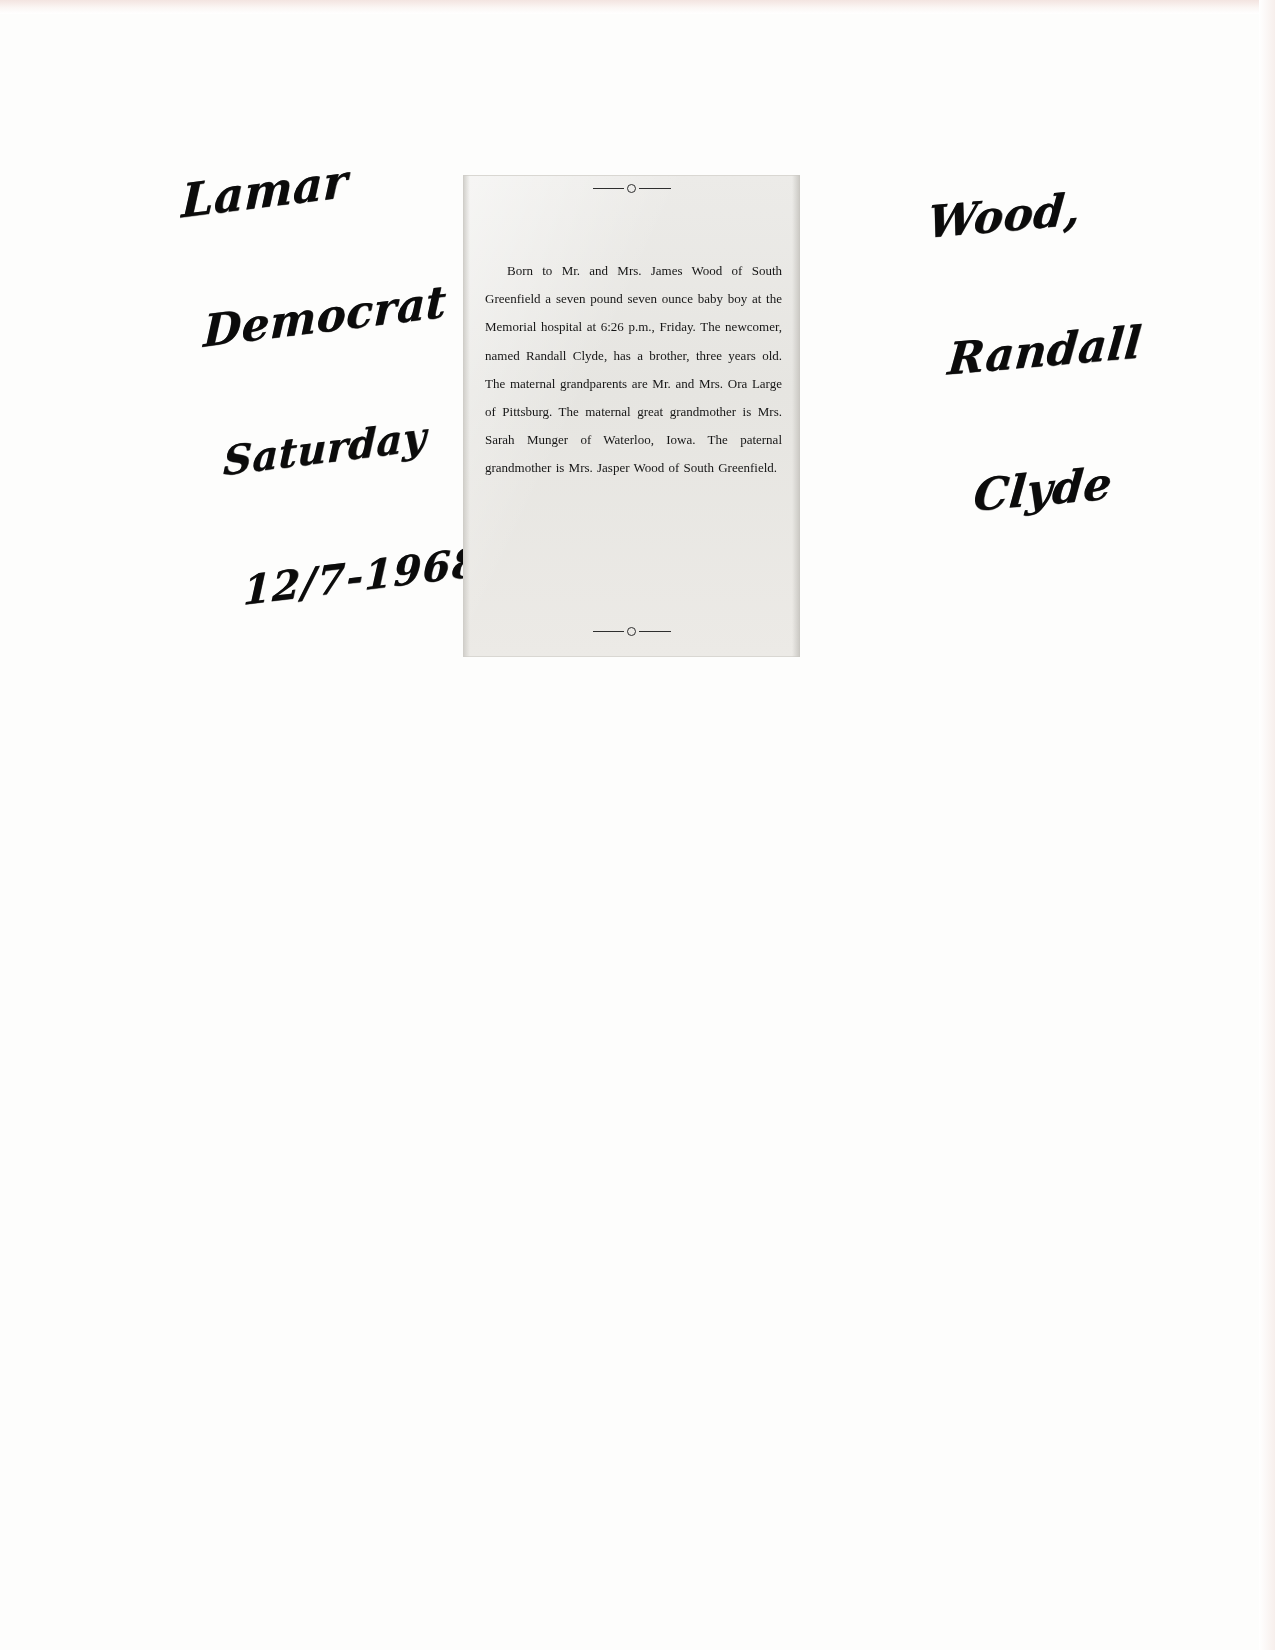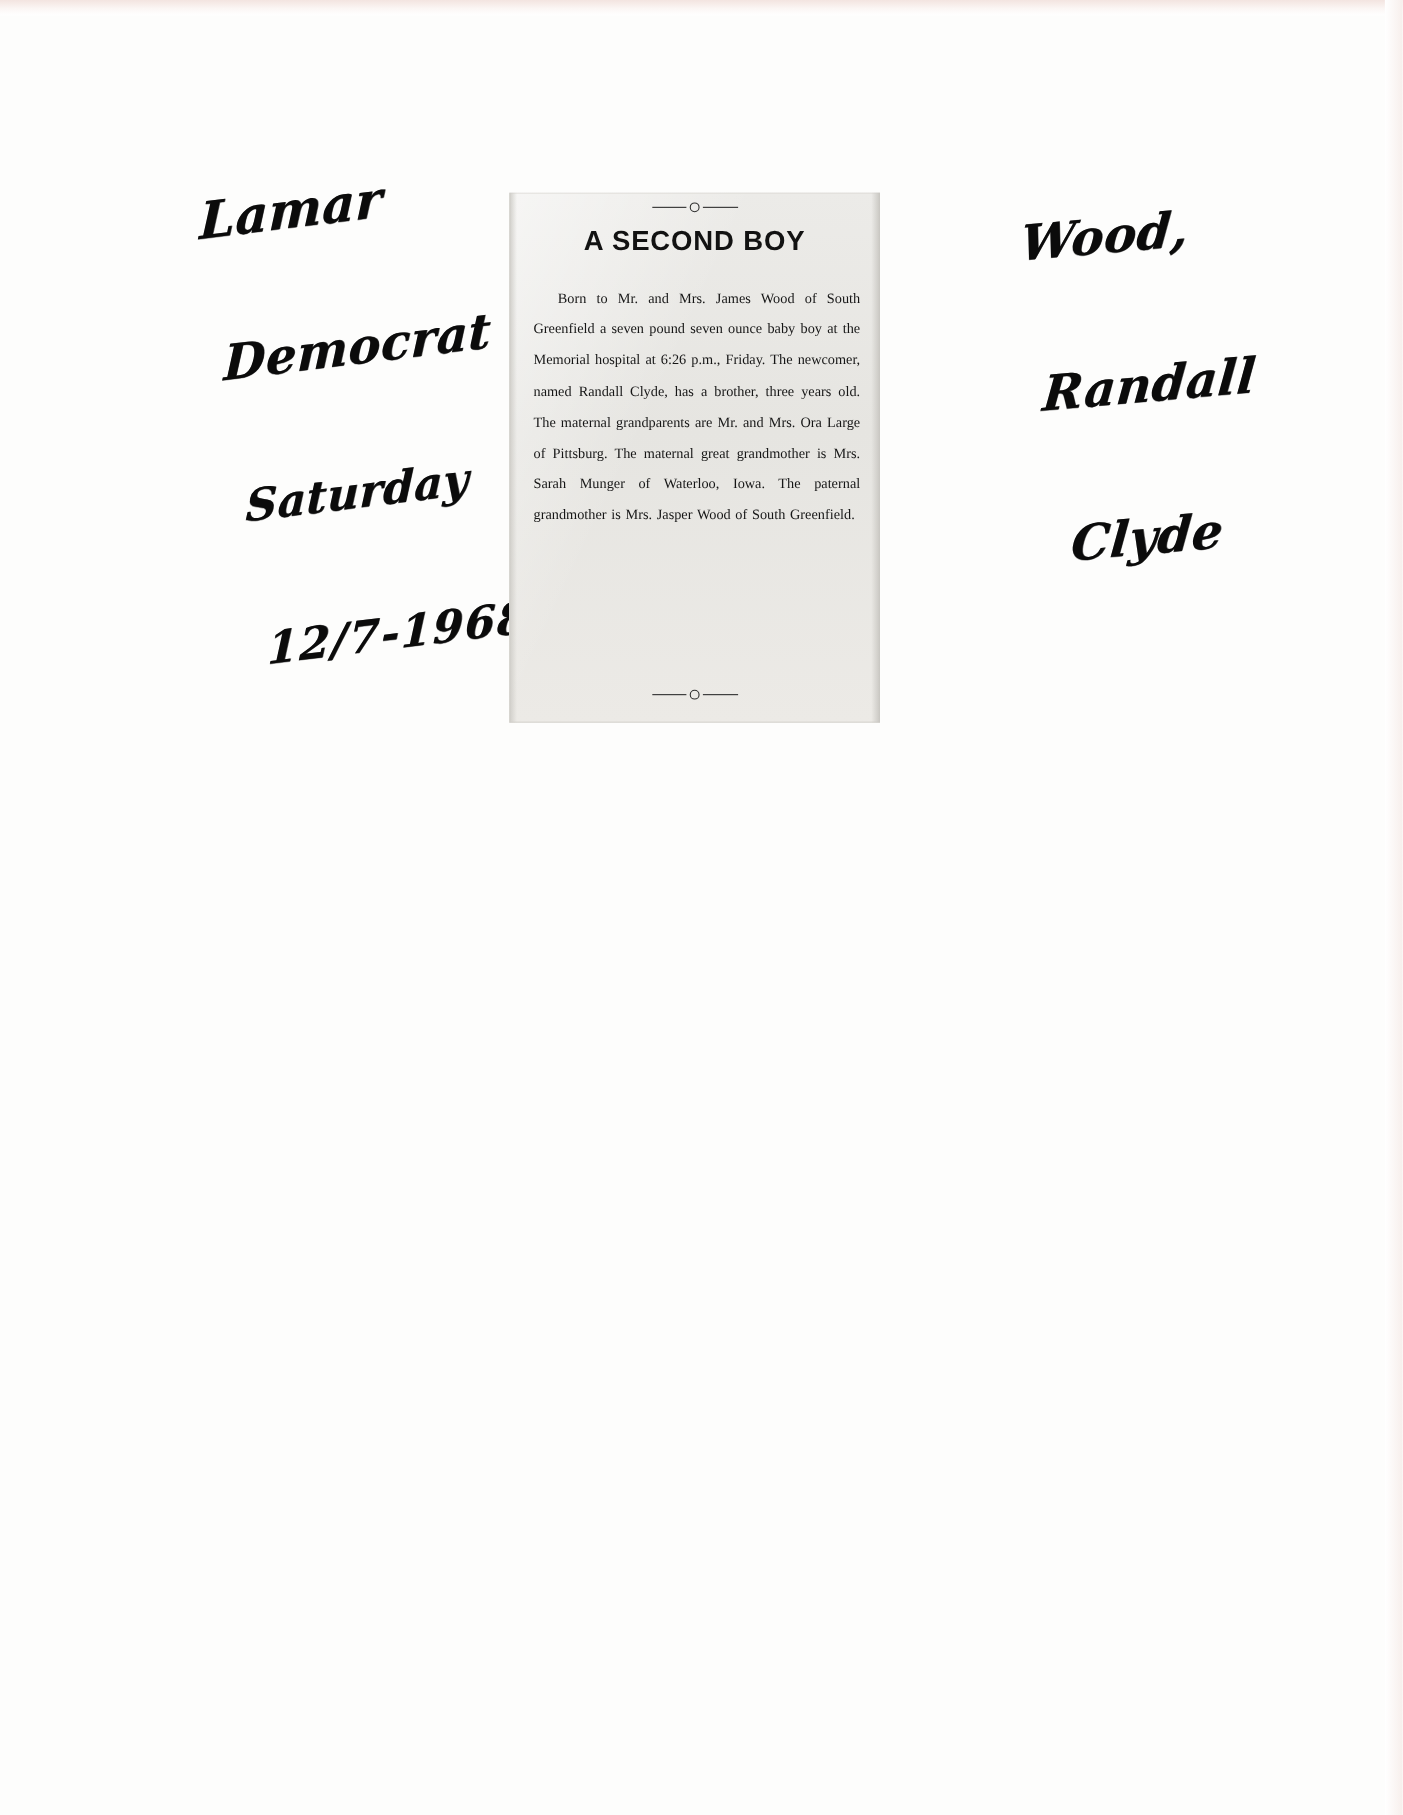--- a/index.html
+++ b/index.html
@@ -182,21 +182,20 @@
   </div>
 
   <div class="clipping">
 
     <div class="rule" id="rule-top">
       <span class="line"></span>
       <span class="dot"></span>
       <span class="line"></span>
     </div>
 
-    <div class="headline">A SECOND BOY</div>
 
     <div class="body-text">Born to Mr. and Mrs. James Wood of South Greenfield a seven pound seven ounce baby boy at the Memorial hospital at 6:26 p.m., Friday. The newcomer, named Randall Clyde, has a brother, three years old. The maternal grandparents are Mr. and Mrs. Ora Large of Pittsburg. The maternal great grandmother is Mrs. Sarah Munger of Waterloo, Iowa. The paternal grandmother is Mrs. Jasper Wood of South Greenfield.</div>
 
     <div class="rule" id="rule-bottom">
       <span class="line"></span>
       <span class="dot"></span>
       <span class="line"></span>
     </div>
 
   </div>

